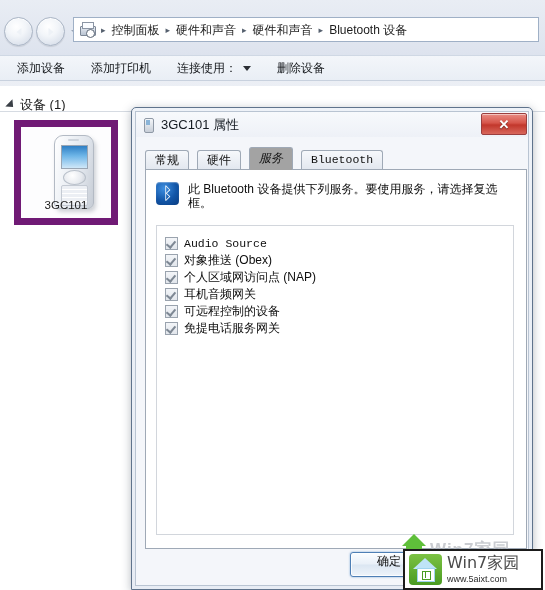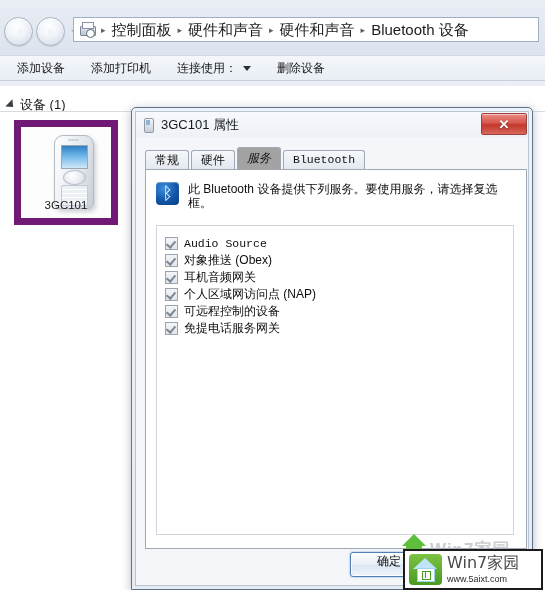--- a/index.html
+++ b/index.html
@@ -69,21 +69,21 @@
   }
   .addr-icon .pr-top {
     position: absolute; left: 4px; top: 1px; width: 10px; height: 5px;
     background: #fafcff; border: 1px solid #8b95a4;
   }
   .addr-icon .pr-dot {
     position: absolute; right: 1px; bottom: 0px; width: 7px; height: 7px;
     border-radius: 50%; border: 1.5px solid #5c6776; background: #ffffff;
   }
   .crumb {
-    font-size: 15px; color: #1b1b1b; white-space: nowrap;
+    font-size: 12px; color: #1b1b1b; white-space: nowrap;
     padding: 0 3px; line-height: 22px; cursor: default;
   }
   .crumb-sep {
     color: #55606e; font-size: 9px; padding: 0 3px; flex: 0 0 auto;
     line-height: 22px;
   }
 
   .toolbar {
     position: absolute; left: 0; top: 55px; width: 545px; height: 26px;
     background: linear-gradient(180deg, #f3f6fa 0%, #e9eef5 100%);
@@ -210,21 +210,21 @@
     text-shadow: 0 1px 1px rgba(0,0,0,.45);
     font-family: "Liberation Sans", sans-serif;
   }
 
   
   .tabs {
     position: absolute; left: 9px; top: 36px; width: 382px; height: 22px;
     display: flex; align-items: flex-end;
   }
   .tab {
-    height: 19px; padding: 0 9px; margin-right: 2px;
+    height: 19px; padding: 0 9px; margin-right: 8px;
     background: linear-gradient(180deg, #f6f8fb 0%, #e2e7ef 100%);
     border: 1px solid #9fa9b6; border-bottom: none;
     border-radius: 3px 3px 0 0;
     font-size: 12px; color: #111; line-height: 18px;
     white-space: nowrap; cursor: default;
   }
   .tab.active {
     height: 22px; line-height: 21px;
     background: #a3a3a3;
     border-color: #9fa9b6;
@@ -475,25 +475,25 @@
             <div class="svc-row">
               <span class="cbx"></span>
               <span class="svc-label mono">Audio Source</span>
             </div>
             <div class="svc-row">
               <span class="cbx"></span>
               <span class="svc-label">对象推送 (Obex)</span>
             </div>
             <div class="svc-row">
               <span class="cbx"></span>
-              <span class="svc-label">耳机音频网关</span>
+              <span class="svc-label">个人区域网访问点 (NAP)</span>
             </div>
             <div class="svc-row">
               <span class="cbx"></span>
-              <span class="svc-label">个人区域网访问点 (NAP)</span>
+              <span class="svc-label">耳机音频网关</span>
             </div>
             <div class="svc-row">
               <span class="cbx"></span>
               <span class="svc-label">可远程控制的设备</span>
             </div>
             <div class="svc-row">
               <span class="cbx"></span>
               <span class="svc-label">免提电话服务网关</span>
             </div>
           </div>

